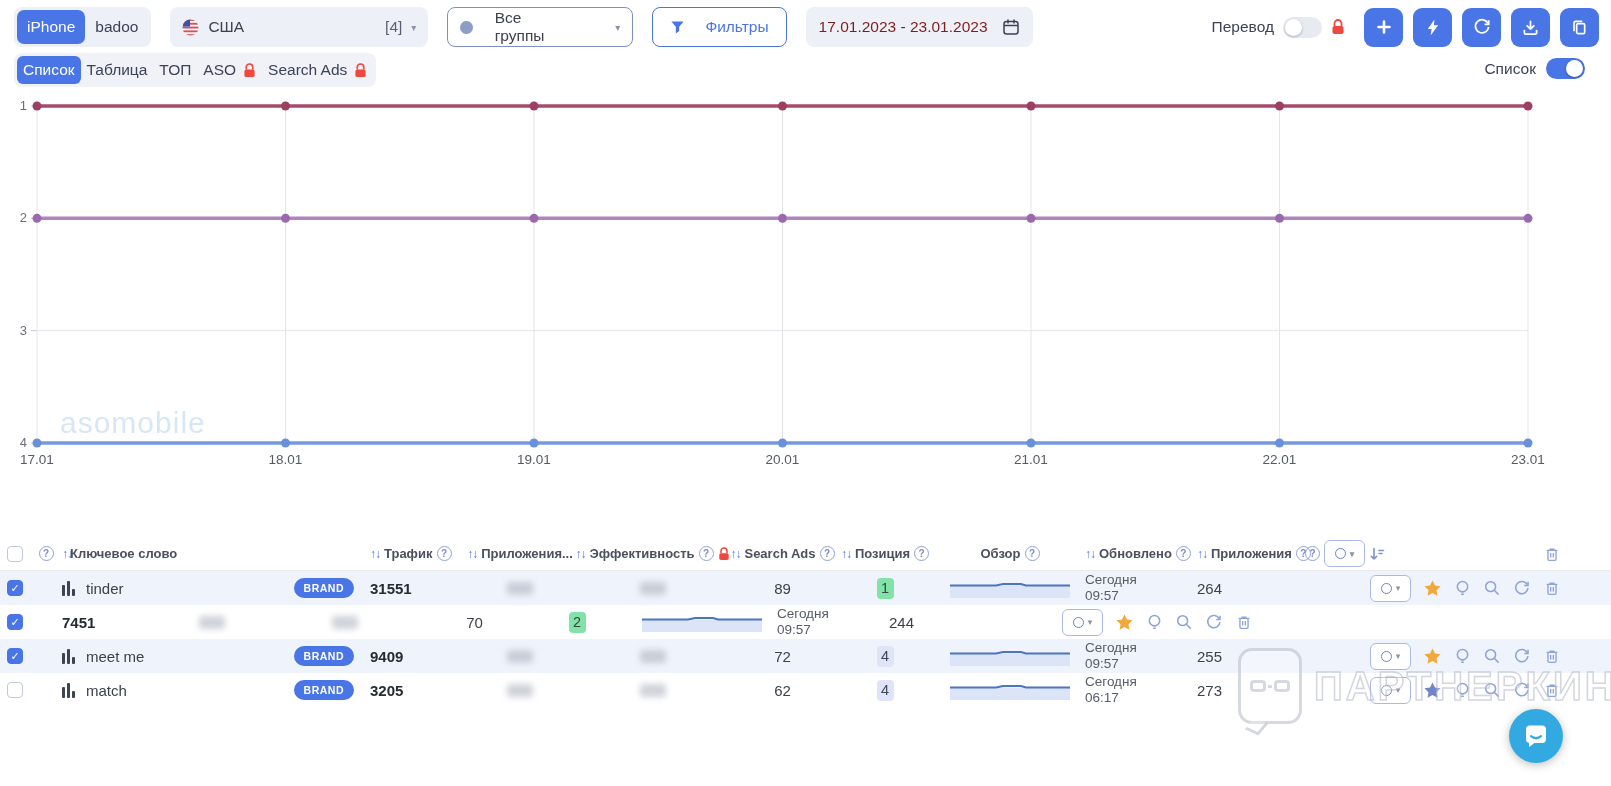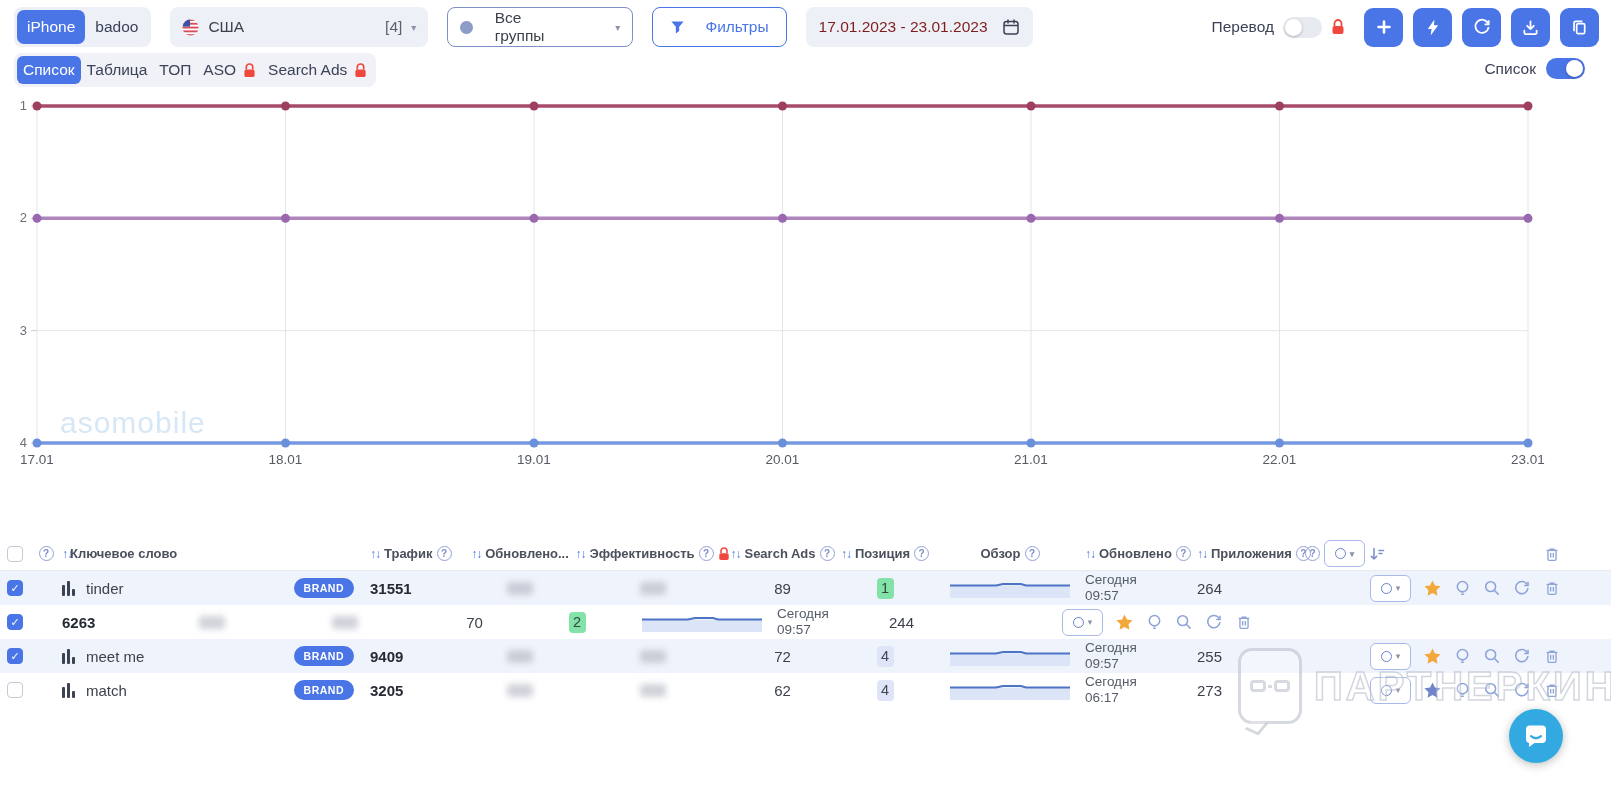--- a/index.html
+++ b/index.html
@@ -311,21 +311,21 @@
       <span class="sort">↑↓</span>
       <span style="margin-left:-6px;">Ключевое слово</span>
     </div>
     <div class="cell c-traffic">
       <span class="sort">↑↓</span>
       <span>Трафик</span>
       <span class="qicon">?</span>
     </div>
     <div class="cell c-diff">
       <span class="sort">↑↓</span>
-      <span>Обновлено...</span>
+      <span>Приложения...</span>
     </div>
     <div class="cell c-eff">
       <span class="sort">↑↓</span>
       <span>Эффективность</span>
       <span class="qicon">?</span>
       <svg width="12" height="14" viewBox="0 0 14 16">
           <path d="M3.5 7V4.5a3.5 3.5 0 0 1 7 0V7" fill="none" stroke="#f0483e" stroke-width="1.8"></path>
           <rect x="1.5" y="7" width="11" height="8" rx="2" fill="#f0483e"></rect>
         </svg>
     </div>
@@ -456,21 +456,21 @@
             </svg>
           </span>
       </div>
       </div>
       <div class="trow brow">
       <div class="cell c-check">
         <span class="cb on">✓</span>
       </div>
       <div class="cell c-q"></div>
       <div class="cell c-traffic">
-        <span class="traffic-val">6263</span>
+        <span class="traffic-val">7451</span>
       </div>
       <div class="cell c-diff">
         <span class="blob"></span>
       </div>
       <div class="cell c-eff">
         <span class="blob"></span>
       </div>
       <div class="cell c-sa">
         <span class="num">70</span>
       </div>

